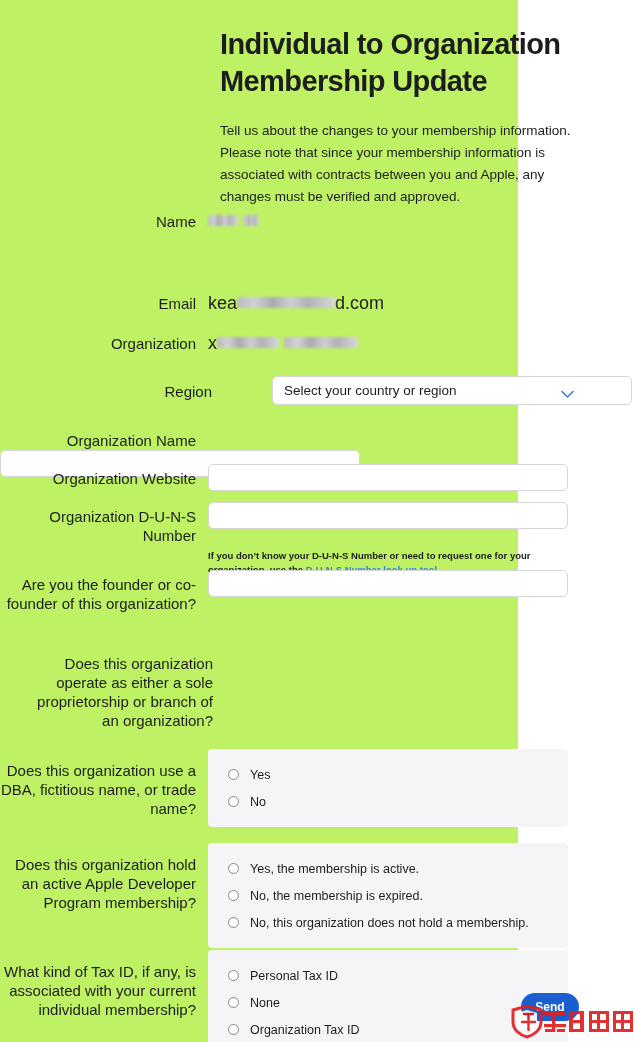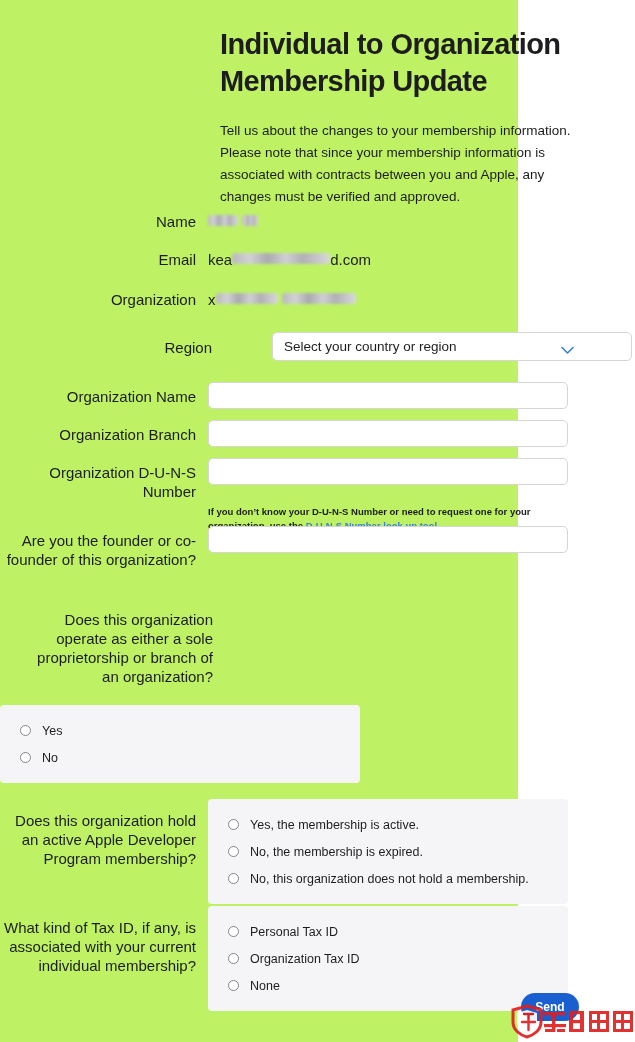--- a/index.html
+++ b/index.html
@@ -65,21 +65,21 @@
     color: #1d1d1f;
   }
 
   .ctl {
     flex: 1;
     padding-right: 55px;
   }
 
   
   .redacted {
-    font-size: 15px;
+    font-size: 18px;
     line-height: 19px;
     color: #1d1d1f;
     display: inline-block;
     white-space: nowrap;
   }
   .blur {
     display: inline-block;
     vertical-align: baseline;
     background: linear-gradient(90deg,#b9b9bd 0%, #d2d2d6 18%, #a9a9af 36%, #cfcfd4 55%, #b0b0b6 72%, #d8d8dc 100%);
     filter: blur(1.6px);
@@ -218,21 +218,21 @@
 
   <div class="form">
 
     <div class="row" style="height:38px;">
       <div class="lbl">Name</div>
       <div class="ctl">
         <span class="redacted"><span class="blur w1"></span>&nbsp;<span class="blur w2"></span></span>
       </div>
     </div>
 
-    <div class="row" style="height:40px;">
+    <div class="row" style="height:40px;margin-top:44px;">
       <div class="lbl">Email</div>
       <div class="ctl">
         <span class="redacted"><span>kea</span><span class="blur w3"></span><span>d.com</span></span>
       </div>
     </div>
 
     <div class="row" style="height:42px;">
       <div class="lbl">Organization</div>
       <div class="ctl">
         <span class="redacted"><span>x</span><span class="blur w4"></span>&nbsp;<span class="blur w5"></span></span>
@@ -248,29 +248,29 @@
           </div>
           <span class="chev">
             <svg width="13" height="9" viewBox="0 0 13 9">
                 <path d="M1 1.5 L6.5 7 L12 1.5" fill="none" stroke="#3b7fd4" stroke-width="1.6" stroke-linecap="round" stroke-linejoin="round"></path>
               </svg>
           </span>
         </div>
       </div>
     </div>
 
+    <div class="row" style="height:38px;flex-direction:column;">
+      <div class="lbl" style="padding-top:5px;">Organization Name</div>
+      <div class="ctl">
+        <input class="field" type="text" value="" placeholder="" style="">
+      </div>
+    </div>
+
     <div class="row" style="height:38px;">
-      <div class="lbl" style="padding-top:5px;">Organization Name</div>
-      <div class="ctl">
-        <input class="field" type="text" value="" placeholder="" style="">
-      </div>
-    </div>
-
-    <div class="row" style="height:38px;">
-      <div class="lbl" style="padding-top:5px;">Organization Branch</div>
+      <div class="lbl" style="padding-top:5px;">Organization Website</div>
       <div class="ctl">
         <input class="field" type="text" value="" placeholder="" style="">
       </div>
     </div>
 
     <div class="row" style="height:68px;">
       <div class="lbl" style="padding-top:5px;">Organization D-U-N-S Number</div>
       <div class="ctl">
         <input class="field" type="text" value="" placeholder="" style="">
         <div class="hint"><span>If you don’t know your D-U-N-S Number or need to request one for your organization, use the </span><a href="#">D-U-N-S Number look up tool</a><span>.</span></div>
@@ -282,20 +282,21 @@
       <div class="ctl">
         <input class="field" type="text" value="" placeholder="" style="">
       </div>
     </div>
 
     <div class="row" style="height:107px;margin-left:17px;">
       <div class="lbl" style="padding-top:12px;">Does this organization operate as either a sole proprietorship or branch of an organization?</div>
     </div>
 
     <div class="row" style="height:94px;">
+      <div class="lbl" style="padding-top:12px;">Does this organization use a DBA, fictitious name, or trade name?</div>
       <div class="ctl">
         <div class="radiogroup">
           <div class="radio-item">
             <span class="radio-dot"></span>
             <span class="radio-label">Yes</span>
           </div>
           <div class="radio-item">
             <span class="radio-dot"></span>
             <span class="radio-label">No</span>
           </div>
@@ -326,25 +327,25 @@
     <div class="row" style="height:107px;">
       <div class="lbl" style="padding-top:12px;">What kind of Tax ID, if any, is associated with your current individual membership?</div>
       <div class="ctl">
         <div class="radiogroup">
           <div class="radio-item">
             <span class="radio-dot"></span>
             <span class="radio-label">Personal Tax ID</span>
           </div>
           <div class="radio-item">
             <span class="radio-dot"></span>
+            <span class="radio-label">None</span>
+          </div>
+          <div class="radio-item">
+            <span class="radio-dot"></span>
             <span class="radio-label">Organization Tax ID</span>
-          </div>
-          <div class="radio-item">
-            <span class="radio-dot"></span>
-            <span class="radio-label">None</span>
           </div>
         </div>
       </div>
     </div>
 
   </div>
 
   <button class="send-btn">Send</button>
 
   <div class="watermark">

